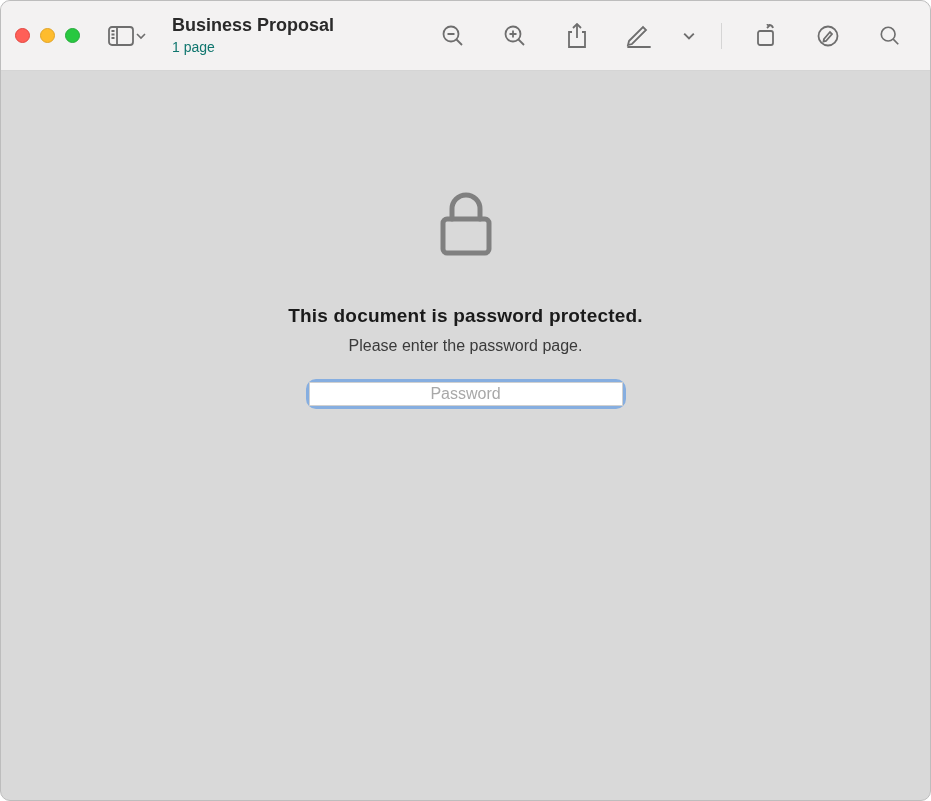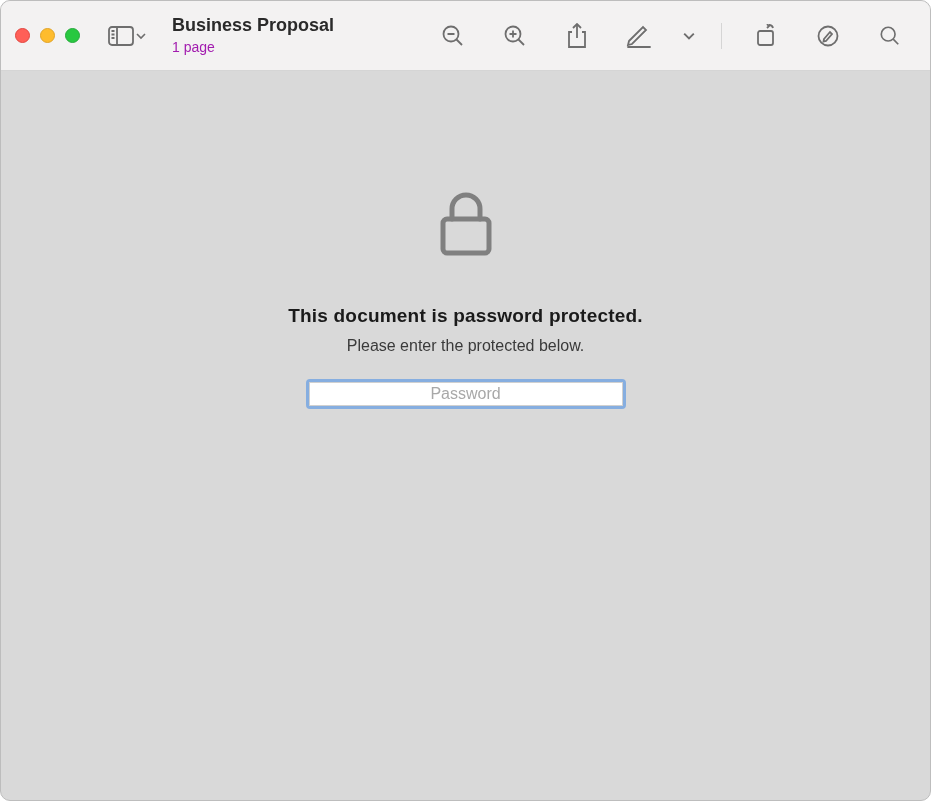--- a/index.html
+++ b/index.html
@@ -34,21 +34,21 @@
     color: #6e6e6e;
     border-radius: 6px;
     cursor: default;
   }
   .tb-btn svg { display:block; }
   .sidebar-toggle { width: 50px; justify-content: flex-start; padding-left:4px; gap:2px; }
   .chevron-sm svg { width:10px; height:10px; }
 
   .title-block { display:flex; flex-direction:column; margin-left:8px; margin-right:auto; }
   .title-block .title { font-size:18px; font-weight:700; color:#2a2a2a; line-height:1.2; }
-  .title-block .subtitle { font-size:14px; color:#a21caf; line-height:1.2; margin-top:2px; }
+  .title-block .subtitle { font-size:14px; color:#0f766e; line-height:1.2; margin-top:2px; }
 
   .tb-group { display:flex; align-items:center; gap:18px; }
   .tb-sep { width:1px; height:26px; background:#d5d5d5; margin:0 4px; }
 
   .content {
     flex: 1;
     display: flex;
     align-items: flex-start;
     justify-content: center;
     padding-top: 120px;
@@ -59,21 +59,21 @@
     align-items: center;
     width: 420px;
   }
   .lock { color:#808080; margin-bottom:44px; }
   .headline { font-size:19px; color:#1a1a1a; letter-spacing:0.2px; margin-bottom:10px; text-align:center;font-weight:bold; }
   .subline  { font-size:16px; color:#3a3a3a; margin-bottom:24px; text-align:center; }
 
   .pw-wrap {
     width: 320px; height: 30px;
     border: 3px solid #86aee0;
-    border-radius: 4px;
+    border-radius: 10px;
     background: #a16207;
     display:flex;
   }
   .pw-wrap input {
     flex:1;
     border:1px solid #d0d0d0;
     border-radius:0;
     padding: 0 6px;
     font-size:16px;
     text-align:center;
@@ -205,21 +205,21 @@
     <div class="panel">
 
       <div class="lock">
         <svg width="54" height="66" viewBox="0 0 54 66" fill="none" stroke="currentColor" stroke-width="5" stroke-linecap="round">
           <rect x="4" y="28" width="46" height="34" rx="4"></rect>
           <path d="M13 28 V18 a14 14 0 0 1 28 0 V28"></path>
         </svg>
       </div>
 
       <div class="headline">This document is password protected.</div>
-      <div class="subline">Please enter the protected below.</div>
+      <div class="subline">Please enter the password page.</div>
 
       <div class="pw-wrap">
         <input type="password" placeholder="Password" style="">
       </div>
 
     </div>
   </div>
 
 </div>
 

